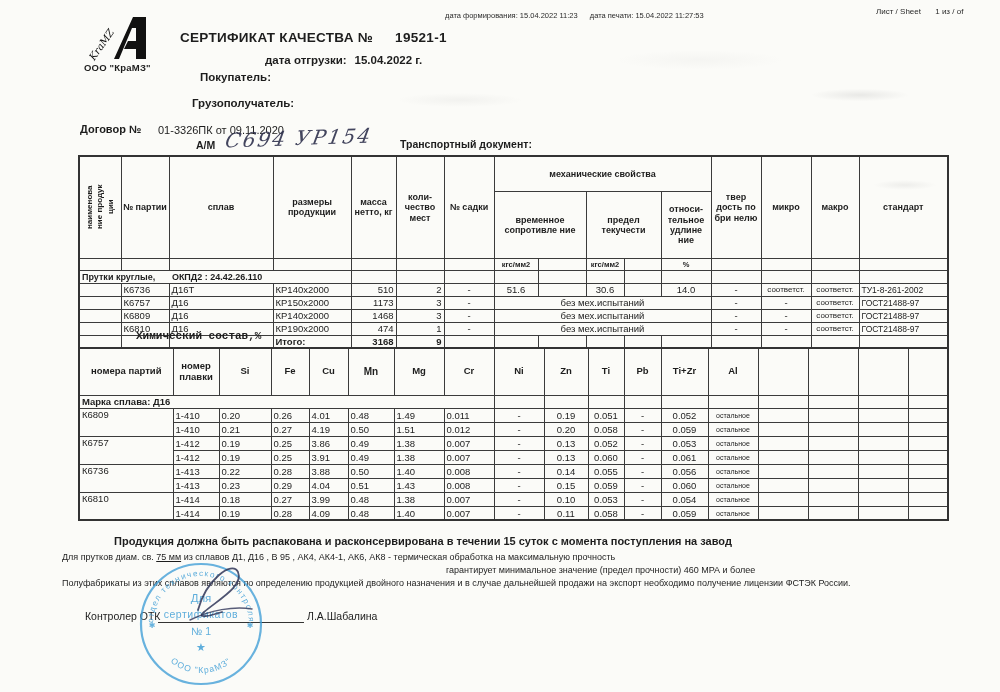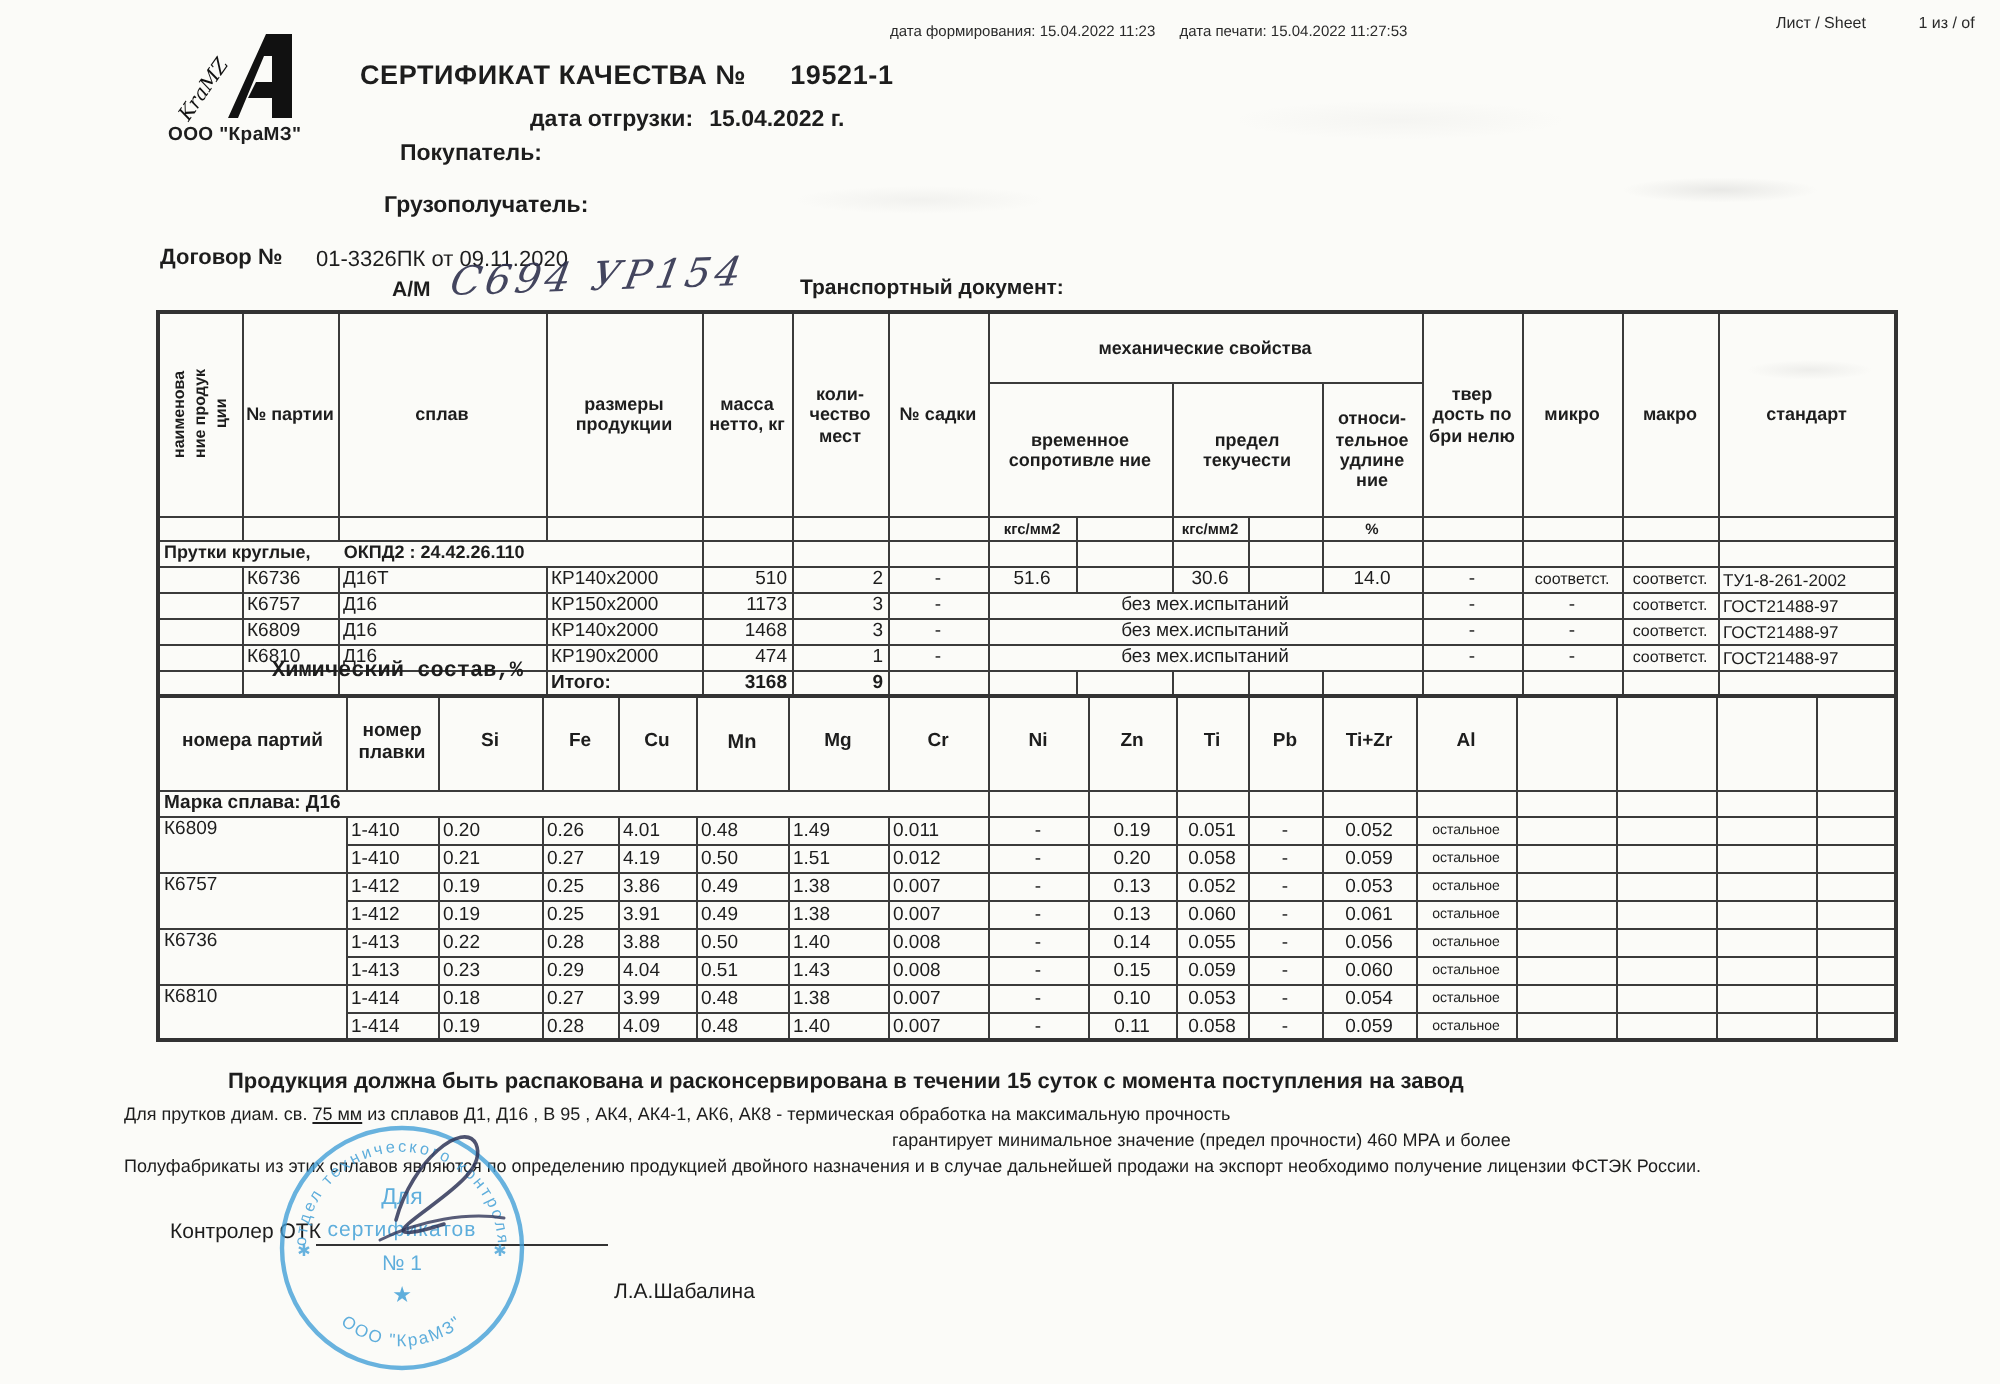--- a/index.html
+++ b/index.html
@@ -16,21 +16,21 @@
     background-image:
       radial-gradient(ellipse 70px 9px at 860px 95px, rgba(120,120,120,.14), transparent 70%),
       radial-gradient(ellipse 45px 7px at 905px 185px, rgba(120,120,120,.10), transparent 70%),
       radial-gradient(ellipse 90px 10px at 460px 100px, rgba(120,120,120,.07), transparent 70%),
       radial-gradient(ellipse 120px 14px at 700px 60px, rgba(130,130,130,.05), transparent 70%);
   }
   
   .topmeta{font-size:7.5px;color:#2a2a2a;}
   .topmeta span{margin-right:10px;}
   .sheetmeta{font-size:8px;color:#2a2a2a;}
-  .sheetmeta span{margin-right:12px;margin-left:12px;}
+  .sheetmeta span{margin-right:12px;}
   .title{font-size:13.5px;font-weight:700;letter-spacing:.3px;display:flex;gap:22px;}
   .hline{font-size:11.5px;font-weight:700;display:flex;gap:8px;}
   .hline .val{font-weight:700;}
   .contract{font-size:11px;}
   .handwrite{
     font-family:"DejaVu Serif",serif;font-style:italic;font-size:20px;color:#30324e;
     transform:skewX(-12deg) rotate(-2deg);letter-spacing:2px;opacity:.9;
   }
   
   table{border-collapse:collapse;table-layout:fixed;width:869px;background:transparent;}
@@ -482,21 +482,21 @@
 <div class="abs f2" style="left:62px;top:552px;">
   <span>Для  прутков   диам. св.</span>
   <span class="uline">75 мм</span>
   <span>из сплавов Д1, Д16 , В 95 , АК4,  АК4-1,  АК6, АК8 -  термическая обработка на максимальную прочность</span>
 </div>
 <div class="abs f2" style="left:446px;top:565px;">гарантирует минимальное значение (предел прочности) 460 МРА и более</div>
 <div class="abs f2" style="left:62px;top:578px;">Полуфабрикаты из этих сплавов являются по определению продукцией двойного назначения и в случае дальнейшей продажи  на экспорт необходимо получение  лицензии ФСТЭК России.</div>
 
 <div class="abs ctrl" style="left:85px;top:610px;">Контролер ОТК</div>
 <div class="abs sig-line" style="left:158px;top:610px;"></div>
-<div class="abs ctrl" style="left:307px;top:640px;text-align:center;">Л.А.Шабалина</div>
+<div class="abs ctrl" style="left:307px;top:610px;text-align:center;">Л.А.Шабалина</div>
 
 <svg class="abs stampwrap" style="left:127px;top:554px;" width="148" height="138" viewBox="0 0 148 138">
   <defs>
     <path id="arcTop" d="M 28.9,86.4 A 48 48 0 1 1 119.1,86.4"></path>
     <path id="arcBot" d="M 32.4,95 A 48 48 0 0 0 115.6,95"></path>
   </defs>
   <circle cx="74" cy="70" r="60" fill="none" stroke="#3f9ed6" stroke-width="2.2" opacity=".85"></circle>
   <text font-size="8.2" fill="#3f9ed6" letter-spacing="1.4" opacity=".9">
     <textPath href="#arcTop" startOffset="50%" text-anchor="middle">отдел технического контроля</textPath>
   </text>

